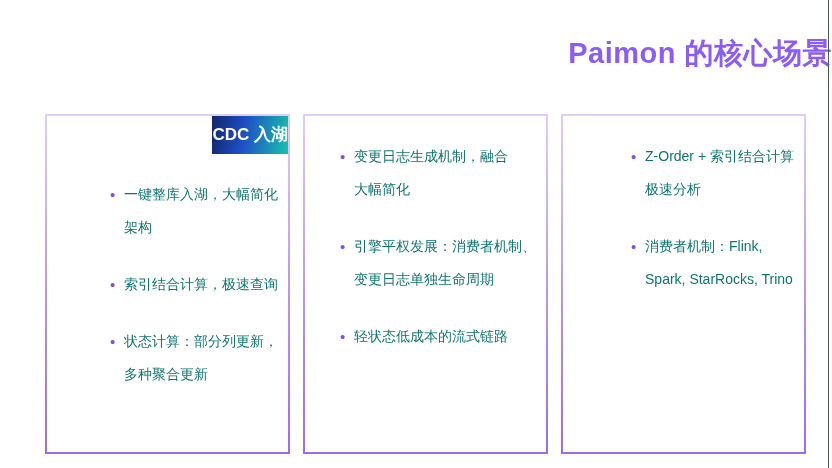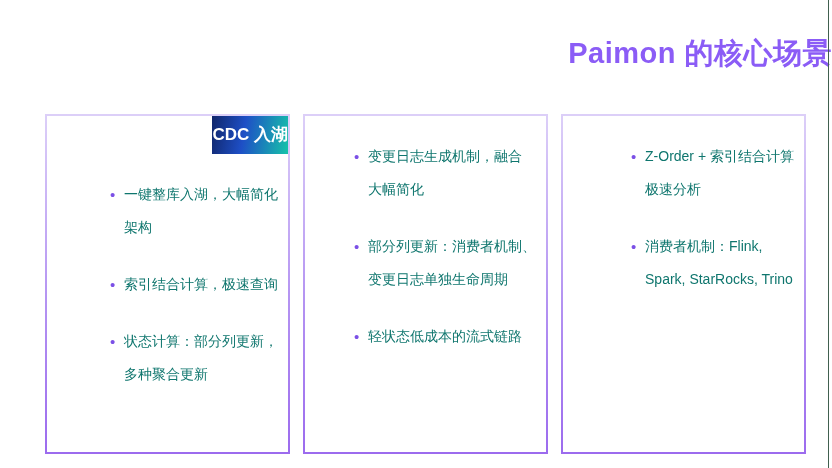--- a/index.html
+++ b/index.html
@@ -111,21 +111,21 @@
 
   <div class="card">
     <div class="card-body">
       <div class="bullet">
         <span class="bullet-dot">•</span>
         <span class="bullet-text">变更日志生成机制，融合
 大幅简化</span>
       </div>
       <div class="bullet">
         <span class="bullet-dot">•</span>
-        <span class="bullet-text">部分列更新：消费者机制、
+        <span class="bullet-text">引擎平权发展：消费者机制、
 变更日志单独生命周期</span>
       </div>
       <div class="bullet">
         <span class="bullet-dot">•</span>
         <span class="bullet-text">轻状态低成本的流式链路</span>
       </div>
     </div>
   </div>
 
   <div class="card">

